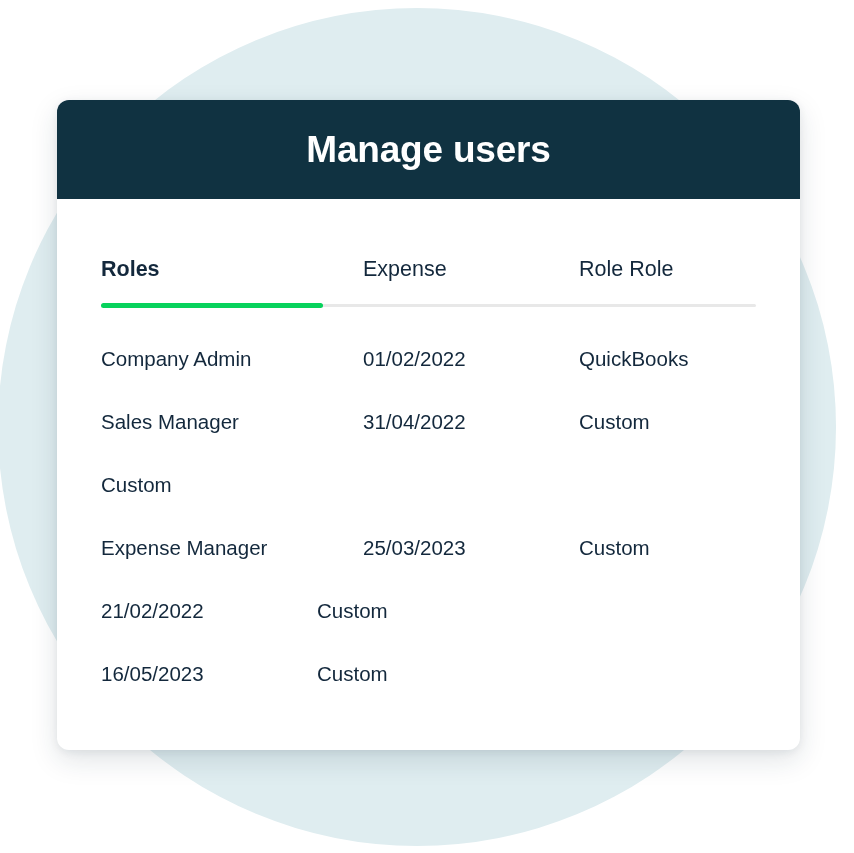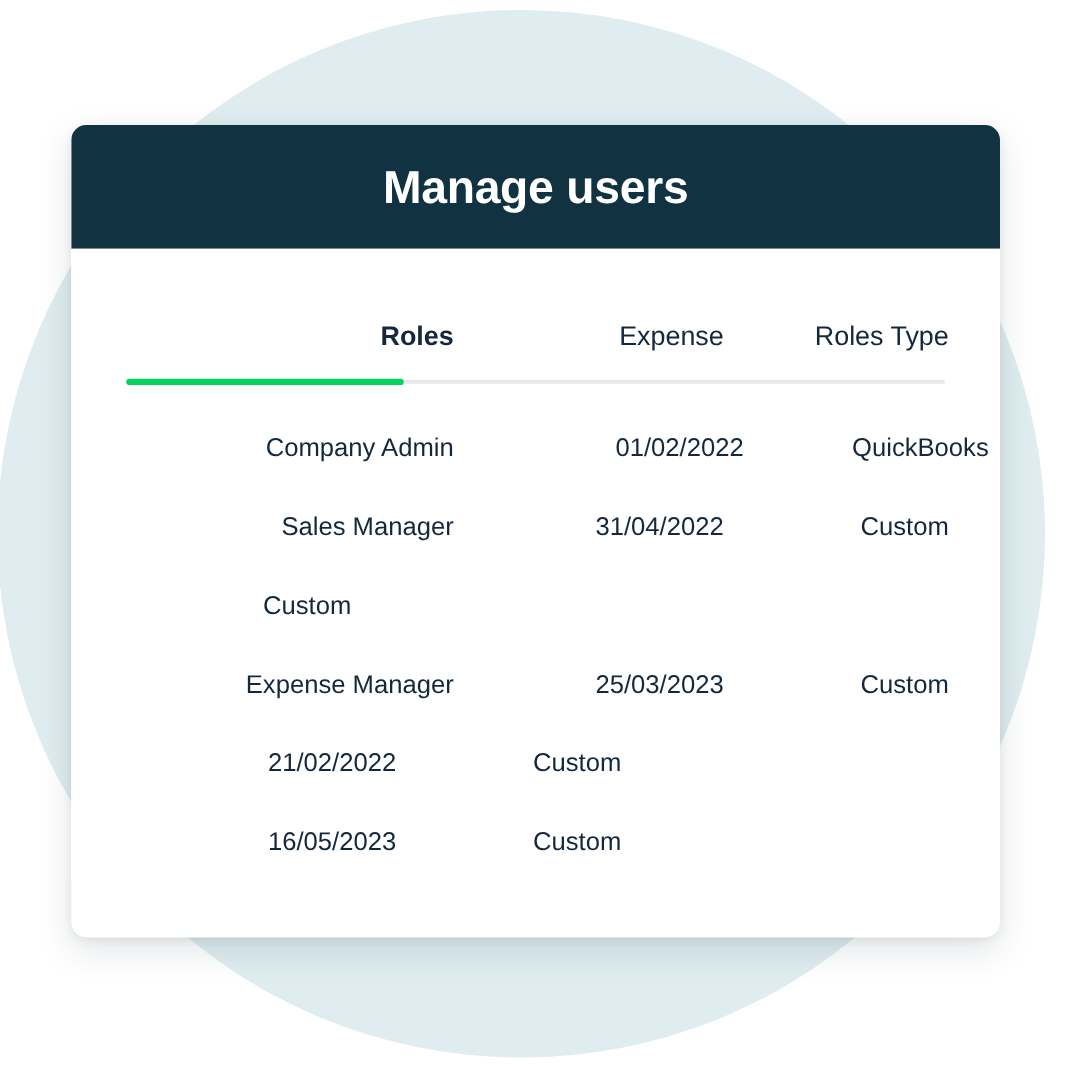--- a/index.html
+++ b/index.html
@@ -37,21 +37,20 @@
     position: absolute;
     left: 57px;
     top: 100px;
     width: 743px;
     height: 650px;
     background: #ffffff;
     border-radius: 12px;
     box-shadow: 0 10px 28px rgba(20, 45, 60, 0.13),
                 0 2px 8px rgba(20, 45, 60, 0.07);
     overflow: hidden;
-    text-align: right;
   }
 
   #card-header {
     height: 99px;
     background: #103241;
     display: flex;
     align-items: center;
     justify-content: center;
   }
 
@@ -111,21 +110,21 @@
     left: 0; top: 0;
     width: 222px;
     height: 5px;
     background: #07d25c;
     border-radius: 3px;
   }
 
   .body-row {
     height: 63px;
   }
-  .body-row:first-of-type { margin-top: 20px; gap: 16px; }
+  .body-row:first-of-type { margin-top: 20px; }
 
   .td {
     font-size: 20.5px;
     color: #13283c;
     line-height: 1.2;
   }
 </style>
 </head>
 <body>
 
@@ -137,21 +136,21 @@
 
     <div id="card-header">
       <div id="card-title">Manage users</div>
     </div>
 
     <div id="card-body">
 
       <div class="table-row" id="header-row">
         <div class="th bold col-role">Roles</div>
         <div class="th col-date">Expense</div>
-        <div class="th col-type">Roles Type</div>
+        <div class="th col-type">Role Role</div>
       </div>
 
       <div id="underline-wrap">
         <div id="underline-track"></div>
         <div id="underline-active"></div>
       </div>
 
       <div id="rows-container">
           <div class="table-row body-row">
             <div class="td col-role">Company Admin</div>

